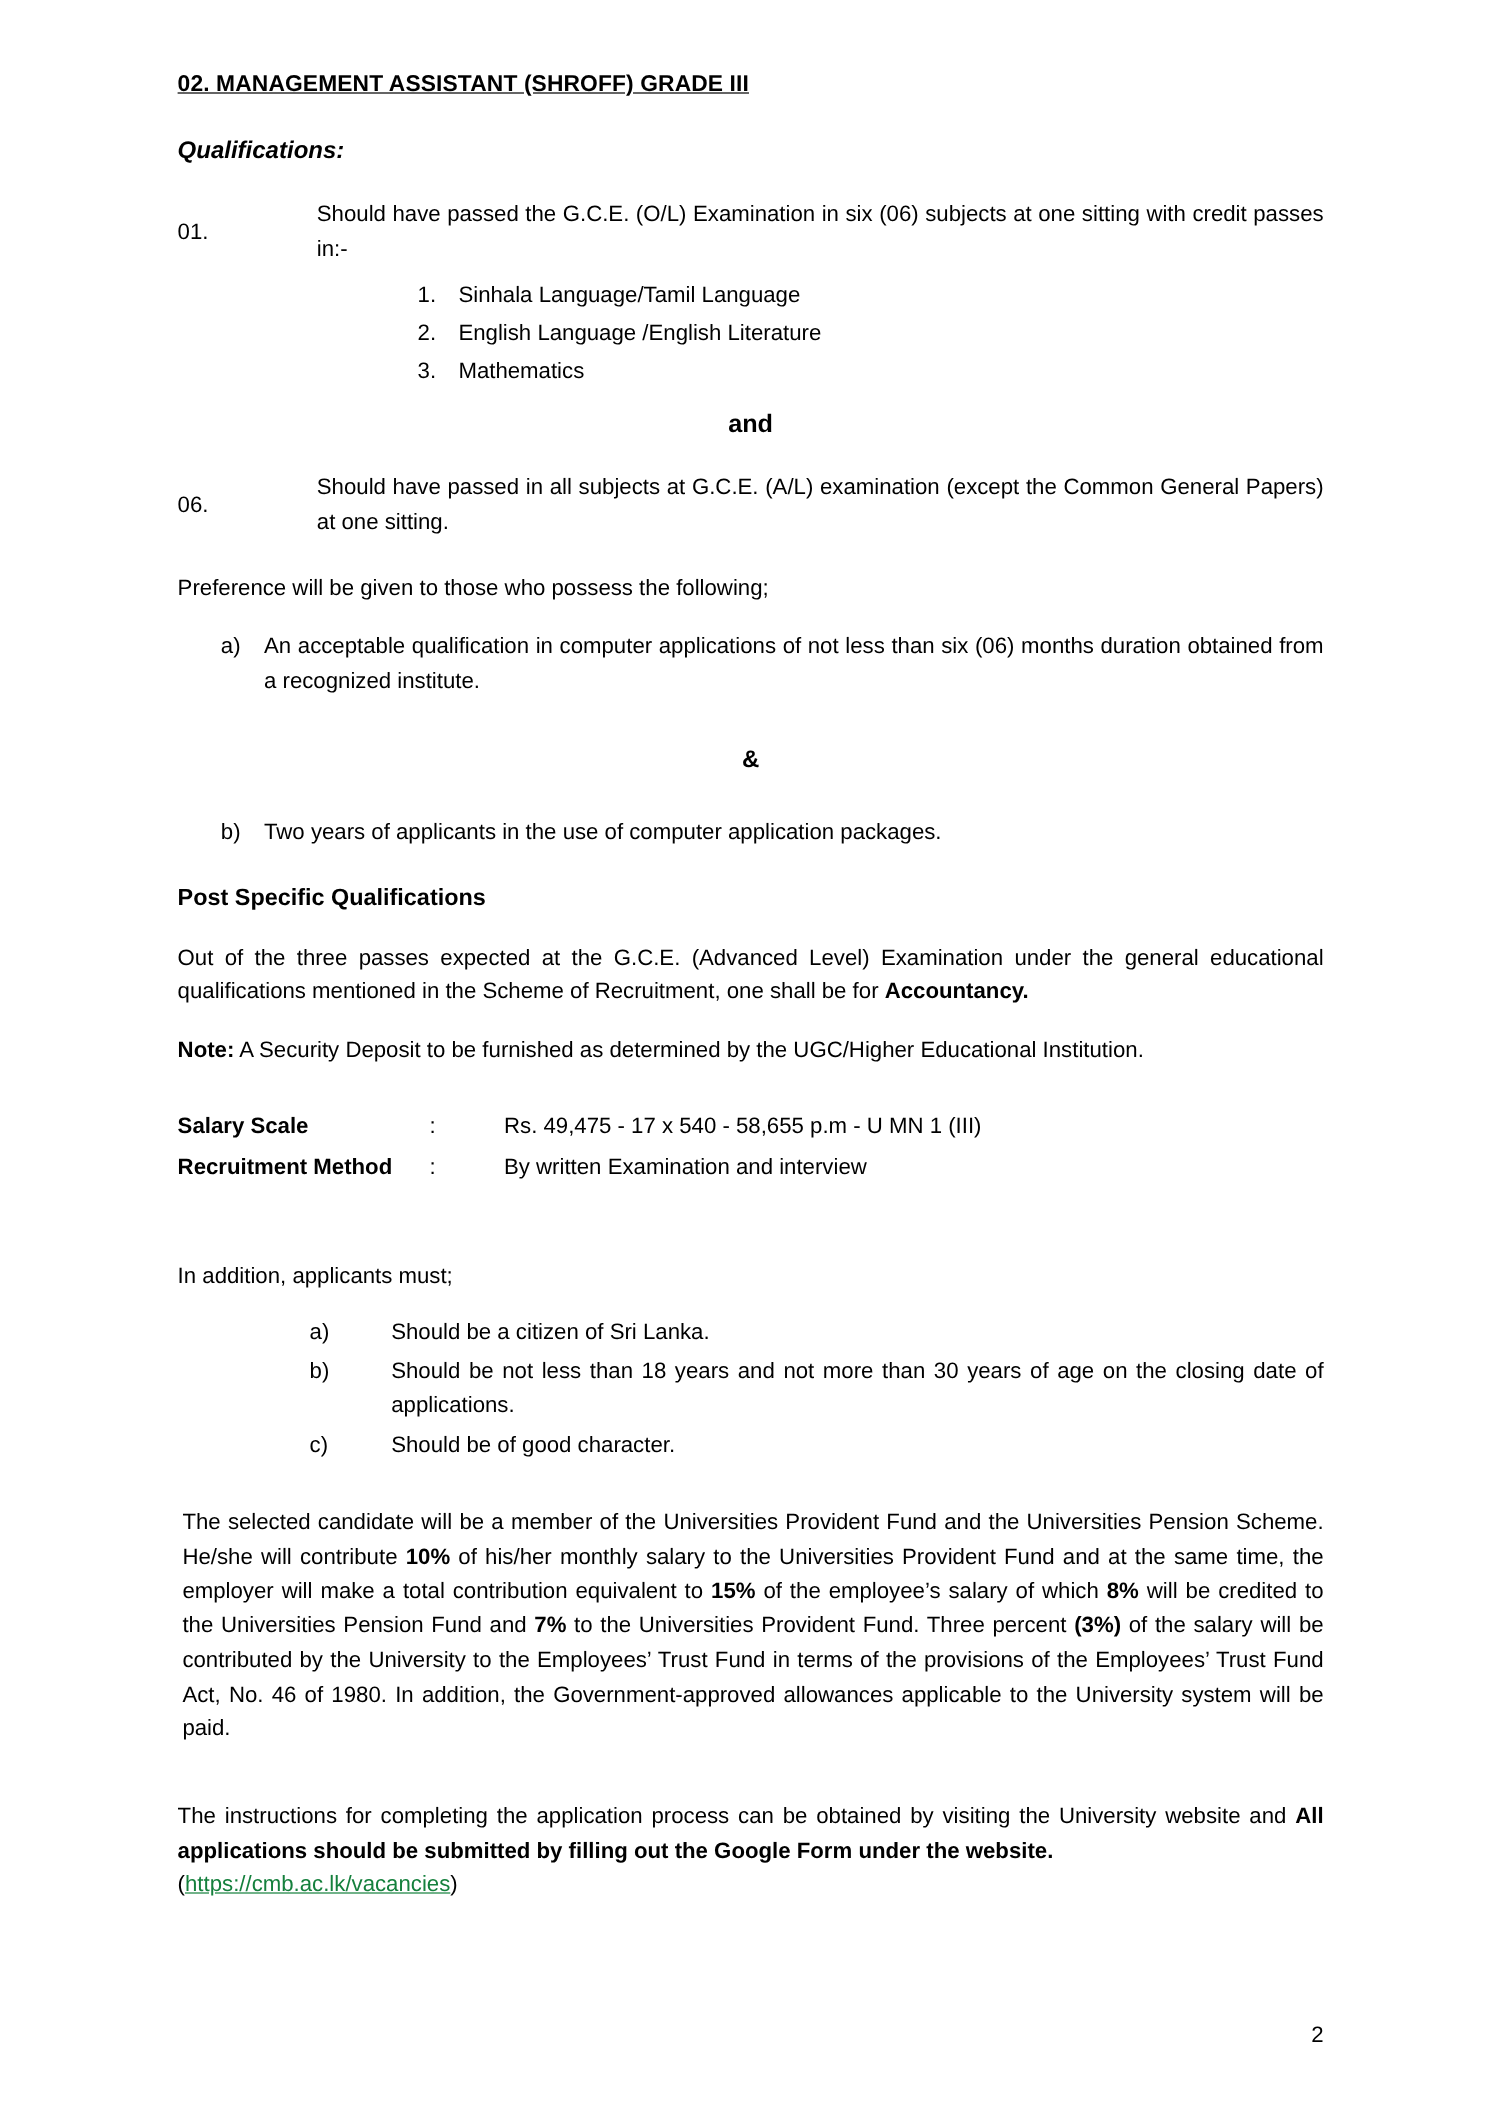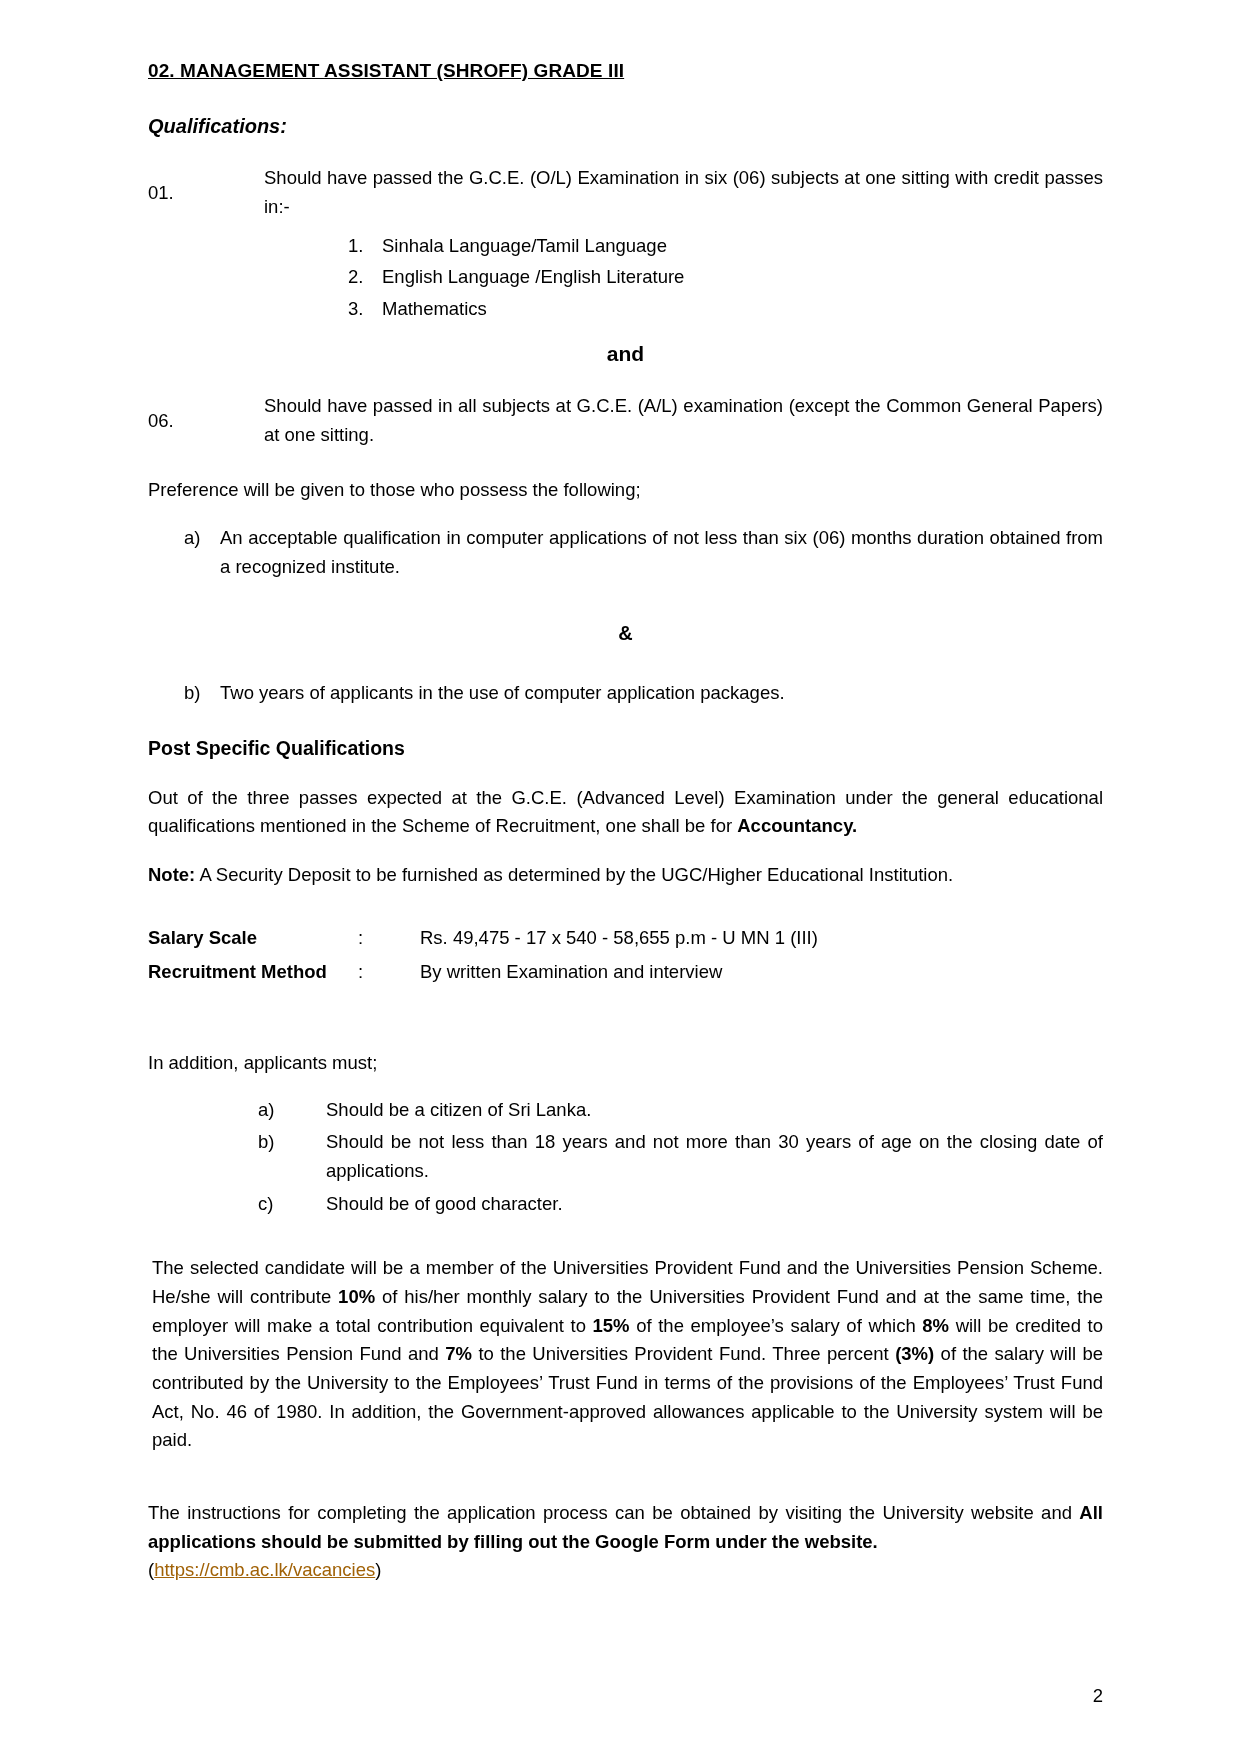--- a/index.html
+++ b/index.html
@@ -135,21 +135,21 @@
   }
   .block-para {
     margin: 36px 0 0 4px;
     text-align: justify;
   }
   .block-para2 {
     margin: 44px 0 0 0;
     text-align: justify;
   }
   a.link {
-    color: #a16207;
+    color: #15803d;
   }
   .page-number {
     position: absolute;
     right: 138px;
     bottom: 44px;
     font-size: 18.5px;
   }
   b { font-weight: bold; }
 </style>
 </head>

